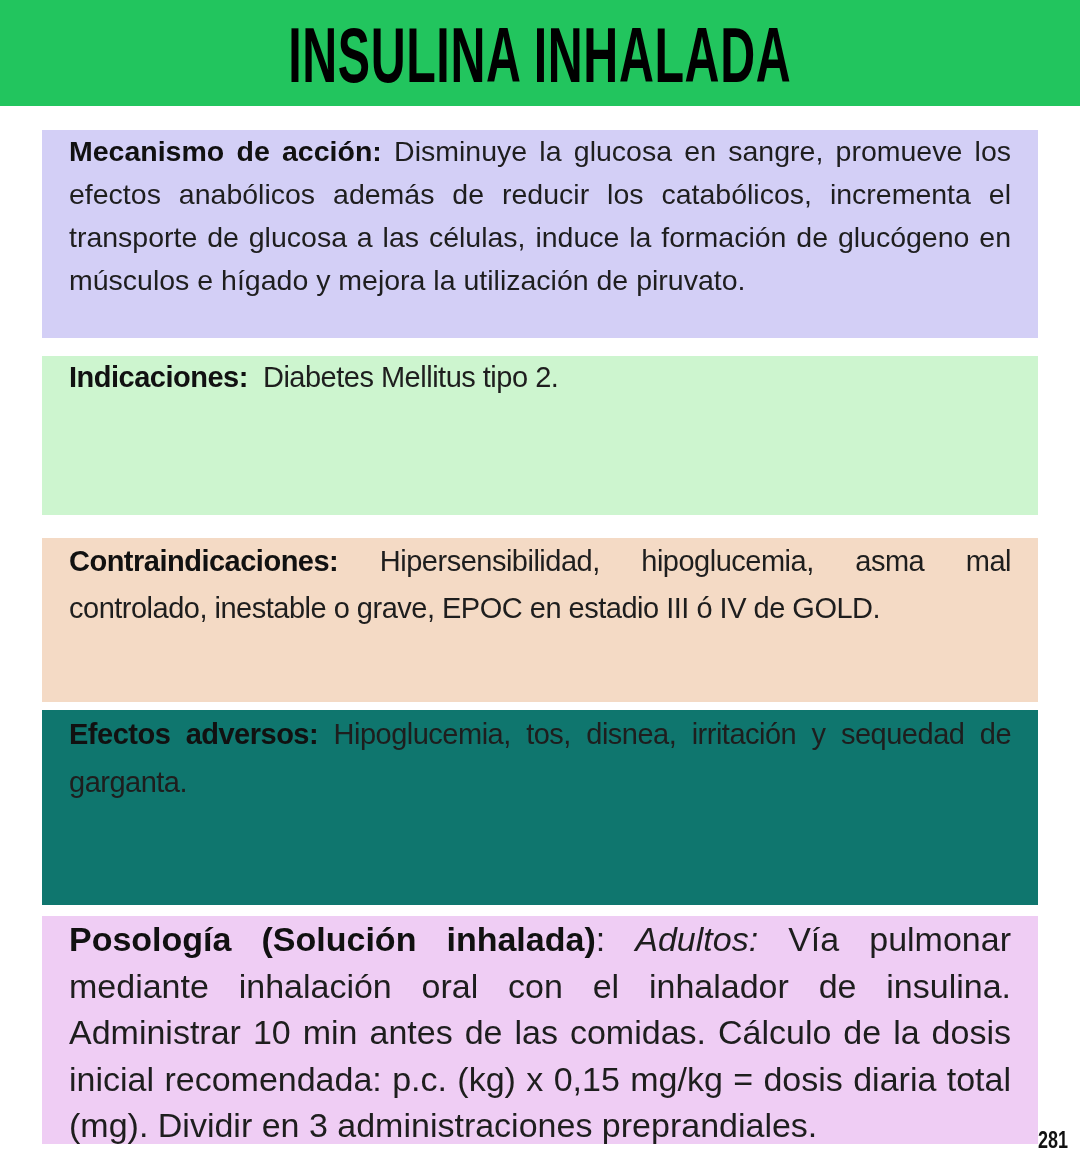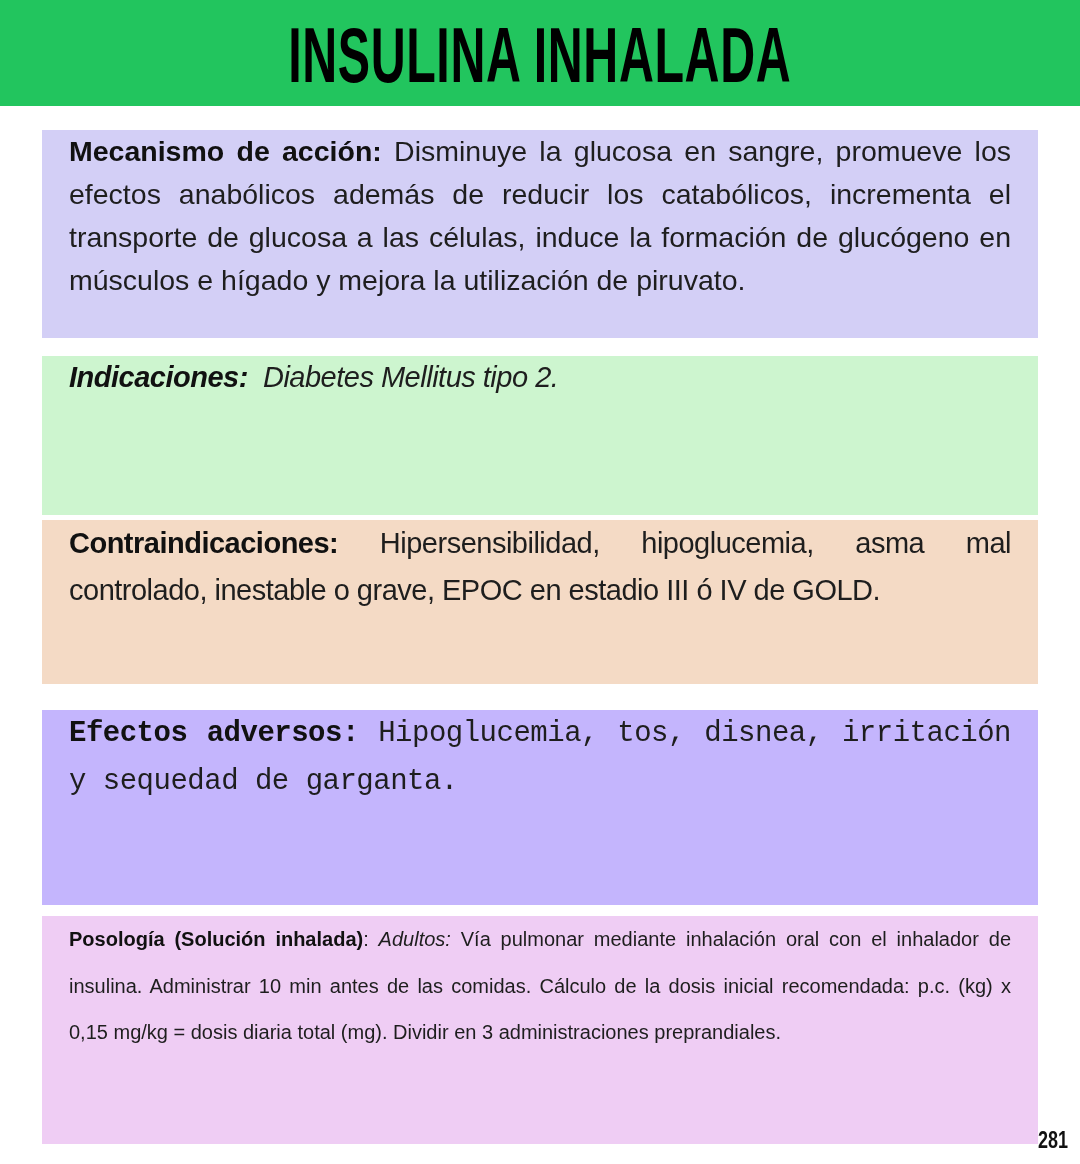--- a/index.html
+++ b/index.html
@@ -23,24 +23,24 @@
       white-space: nowrap;
     }
     .box {
       position: absolute; left: 42px; width: 996px;
       box-sizing: border-box; padding: 0 27px;
       font-size: 29px; line-height: 43px;
       text-align: justify;
     }
     .box .label { font-weight: 700; color: #111; }
     .mech  { top: 130px; height: 208px; background: #d3cff6; font-size: 28.5px; }
-    .ind   { top: 356px; height: 159px; background: #cdf5cf; font-style: italic; }
-    .contra{ top: 520px; height: 164px; background: #f4dac5; line-height: 47px; }
-    .adv   { top: 710px; height: 195px; background: #c4b5fd; line-height: 48px; font-family: Liberation Mono, monospace; }
-    .pos   { top: 916px; height: 228px; background: #efcdf4; line-height: 46.5px; font-size: 20px; }
+    .ind   { top: 356px; height: 159px; background: #cdf5cf; }
+    .contra{ top: 538px; height: 164px; background: #f4dac5; line-height: 47px; }
+    .adv   { top: 710px; height: 195px; background: #0f766e; line-height: 48px; }
+    .pos   { top: 916px; height: 228px; background: #efcdf4; line-height: 46.5px; font-size: 34px; }
     .pos .italic { font-style: italic; }
     .narrow { letter-spacing: -0.5px; }
     .pagenum {
       position: absolute; left: 1038px; top: 1126px; width: 40px;
       font-weight: 700; font-size: 24px; color: #111;
       transform: scaleX(0.75); transform-origin: left;
     }
   </style>
 </head>
 <body>

